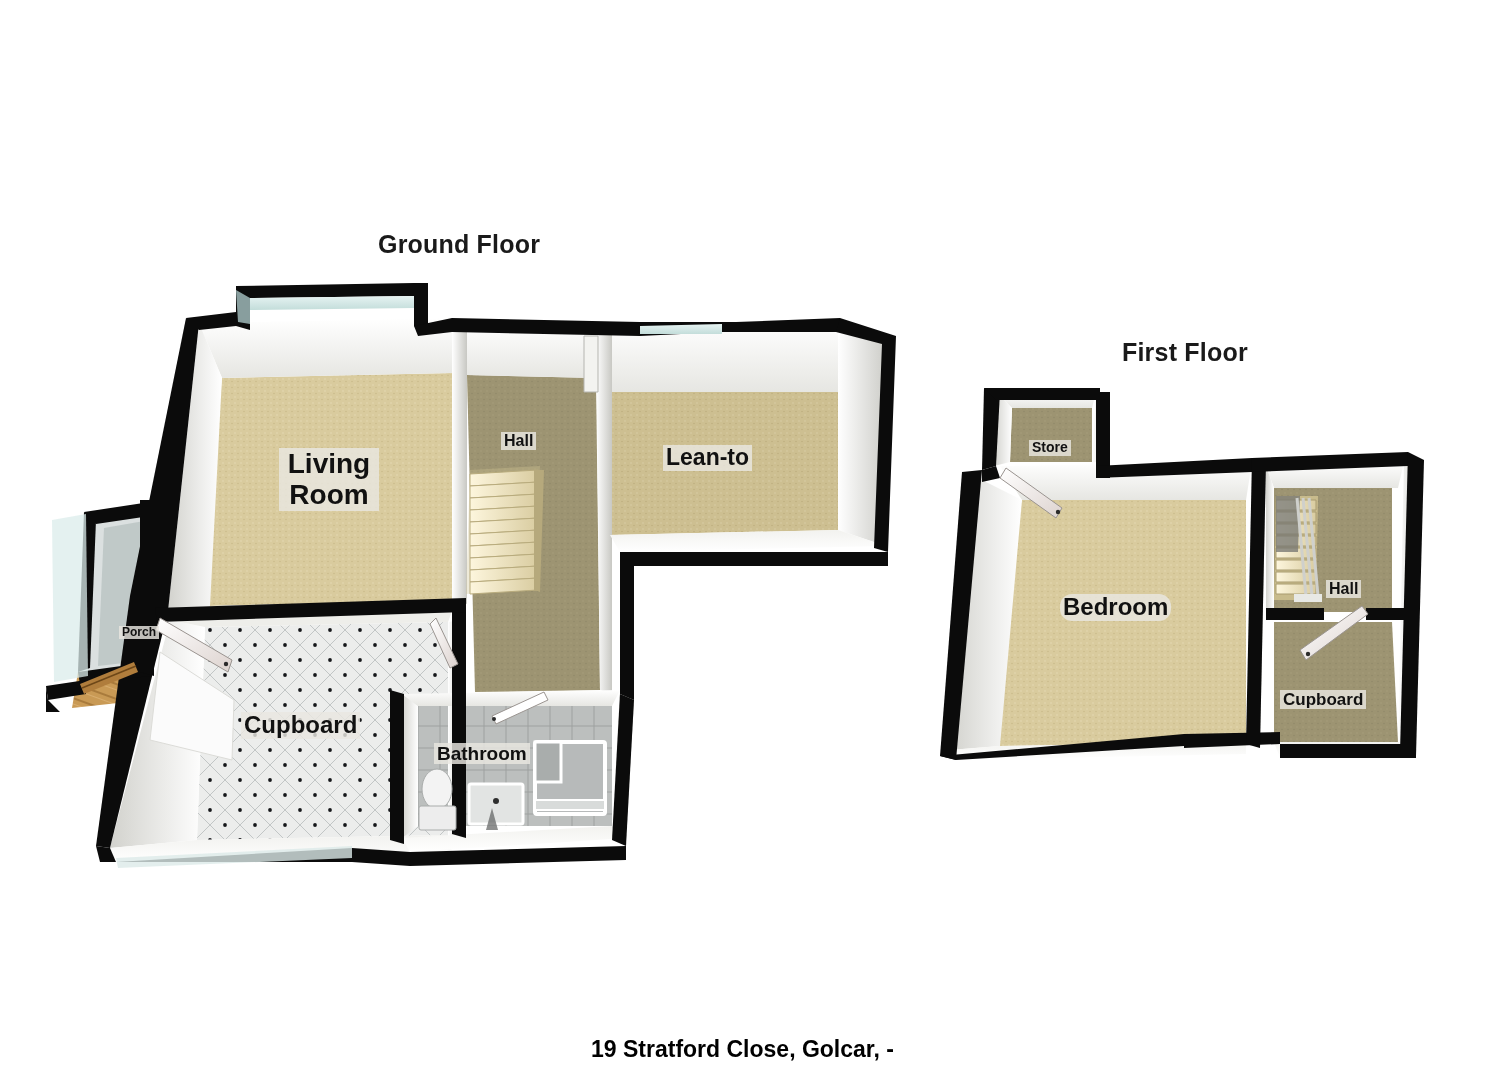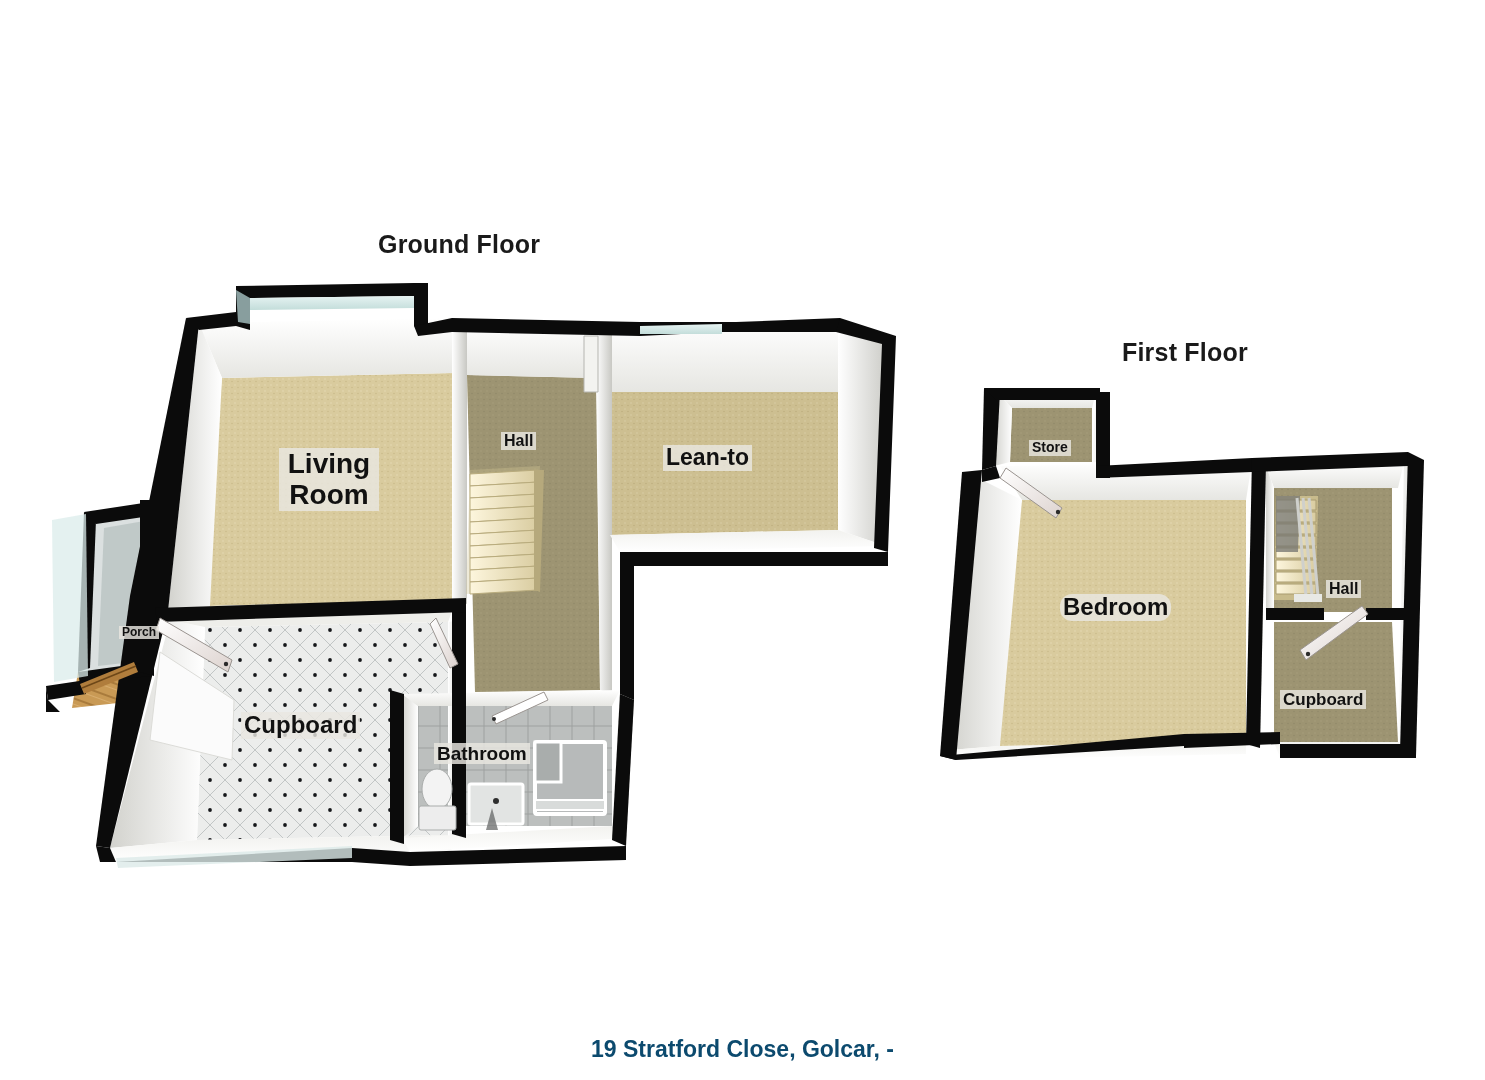--- a/index.html
+++ b/index.html
@@ -12,21 +12,21 @@
 
   
   .floor-title{
     position:absolute;font-weight:bold;font-size:25px;color:#1a1a1a;
     letter-spacing:.2px;white-space:nowrap;
   }
   #t-ground{left:378px;top:230px;}
   #t-first{left:1122px;top:338px;}
   .caption{
     position:absolute;left:0;right:0;top:1036px;text-align:center;
-    font-weight:bold;font-size:23px;color:#0c4a6e;white-space:nowrap;
+    font-weight:bold;font-size:23px;color:#000000;white-space:nowrap;
   }
 
   
   .plate{
     position:absolute;font-weight:bold;color:#111;
     background:rgba(233,231,225,.82);
     padding:0 3px;white-space:nowrap;line-height:1.12;
     z-index:60;text-align:center;
   }
 

